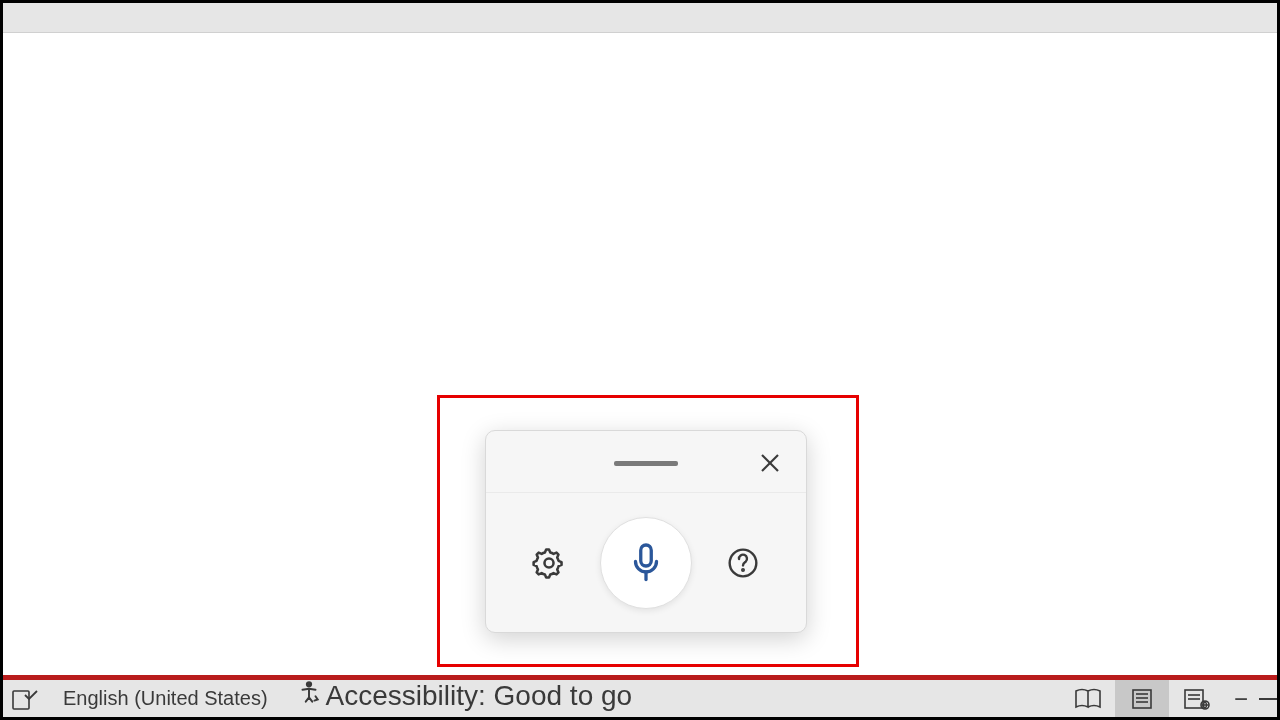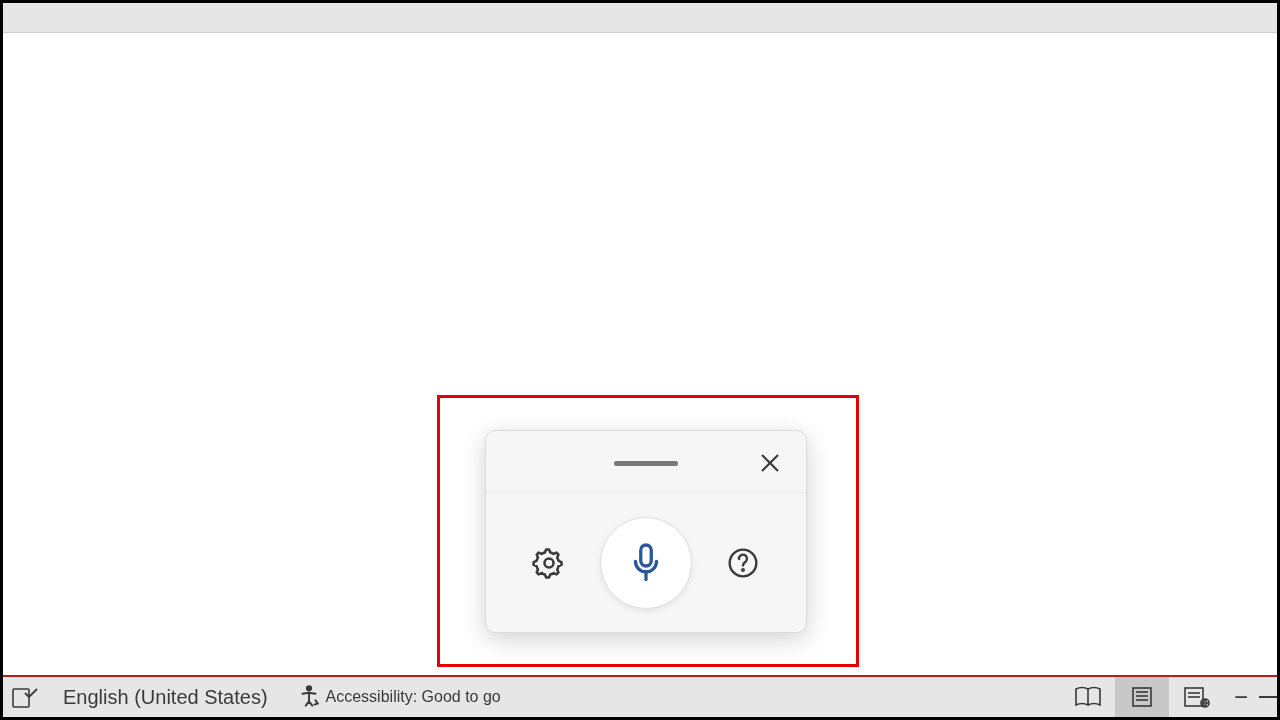--- a/index.html
+++ b/index.html
@@ -124,21 +124,21 @@
       box-shadow: 0 2px 6px rgba(0,0,0,0.08);
     }
     
     .status-bar {
       position: absolute;
       bottom: 0;
       left: 0;
       right: 0;
       height: 42px;
       background: #e6e6e6;
-      border-top: 2px solid #b91c1c;
+      border-top: 5px solid #b91c1c;
       display: flex;
       align-items: center;
     }
     
     .status-left {
       display: flex;
       align-items: center;
       height: 100%;
     }
     
@@ -158,23 +158,23 @@
       align-items: center;
       cursor: pointer;
       font-size: 20px;
       color: #3a3a3a;
     }
     
     .accessibility-btn {
       padding: 0 12px;
       height: 100%;
       display: flex;
-      align-items: center;
-      cursor: pointer;
-      font-size: 16px;
+      align-items: flex-start;
+      cursor: pointer;
+      font-size: 28px;
       color: #3a3a3a;
       gap: 4px;
     }
     
     .status-right {
       position: absolute;
       right: 0;
       height: 100%;
       display: flex;
       align-items: center;

